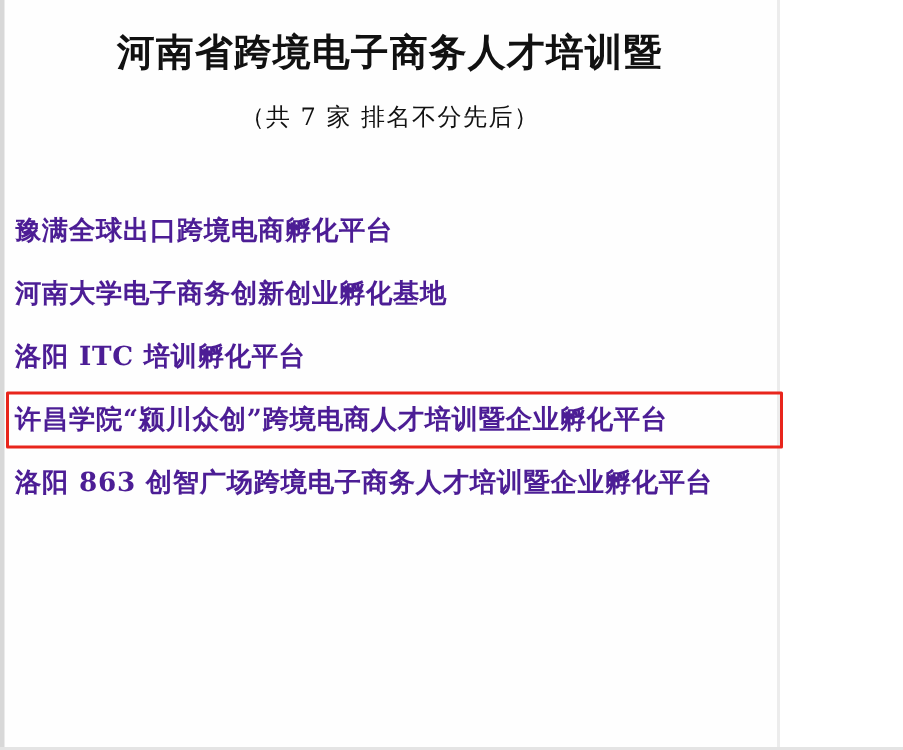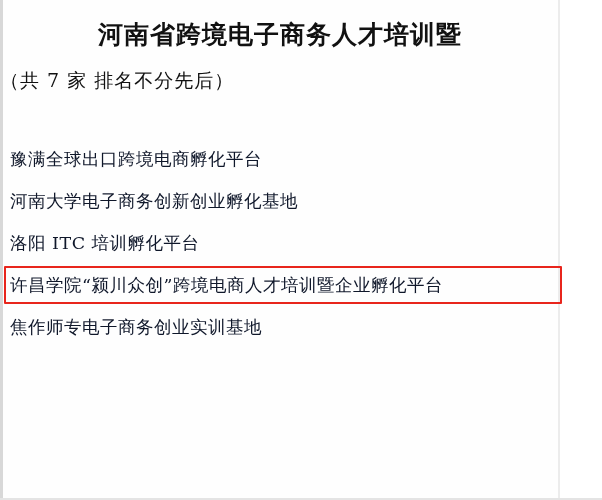--- a/index.html
+++ b/index.html
@@ -9,54 +9,55 @@
   body {
     width: 602px;
     height: 500px;
     background: #ffffff;
     font-family: "DejaVu Serif", "Liberation Serif", serif;
     color: #0a0a0a;
     overflow: hidden;
   }
   #doc {
     position: relative;
-    width: 560px;
+    width: 520px;
     height: 500px;
     box-sizing: border-box;
     background: #fefefe;
   }
   .title-block {
     padding-top: 18px;
     text-align: center;
   }
   .title-line {
     font-size: 25px;
     font-weight: bold;
     letter-spacing: 1px;
     line-height: 34px;
     color: #111;
   }
   .subtitle {
-    text-align: left;
-    font-size: 19px;
+    text-align: center;
+    font-size: 16px;
     margin-top: 16px;
     letter-spacing: 1px;
     color: #111;
   }
   .list {
     margin-top: 44px;
     padding-left: 8px;
   }
   .list-item {
     font-size: 17.5px;
     line-height: 22px;
     padding: 10px 0 10px 2px;
     letter-spacing: 0.5px;
-    color: #0f172a;
+    color: #4c1d95;
     white-space: nowrap;
+    font-weight: bold;
   }
   .list-item.highlighted {
     position: relative;
     border: 2px solid #e8251c;
     padding: 6px 2px 6px 4px;
     margin: 2px -2px 2px -4px;
     border-radius: 1px;
   }
   .edge-left {
     position: absolute;
@@ -96,16 +97,16 @@
     <div class="title-line">河南省跨境电子商务人才培训暨</div>
   </div>
 
   <div class="subtitle">（共 7 家 排名不分先后）</div>
 
   <div class="list">
     <div class="list-item">豫满全球出口跨境电商孵化平台</div>
     <div class="list-item">河南大学电子商务创新创业孵化基地</div>
     <div class="list-item">洛阳 ITC 培训孵化平台</div>
     <div class="list-item highlighted" style="border-color: rgb(232, 37, 28);">许昌学院“颍川众创”跨境电商人才培训暨企业孵化平台</div>
-    <div class="list-item">焦作师专电子商务创业实训基地</div>
+    <div class="list-item">洛阳 863 创智广场跨境电子商务人才培训暨企业孵化平台</div>
   </div>
 
 </div>
 
 </body></html>

